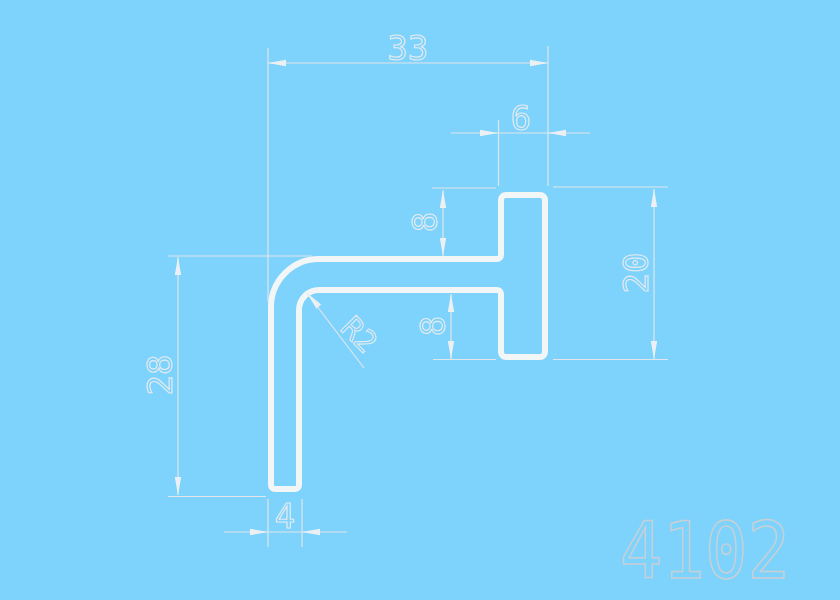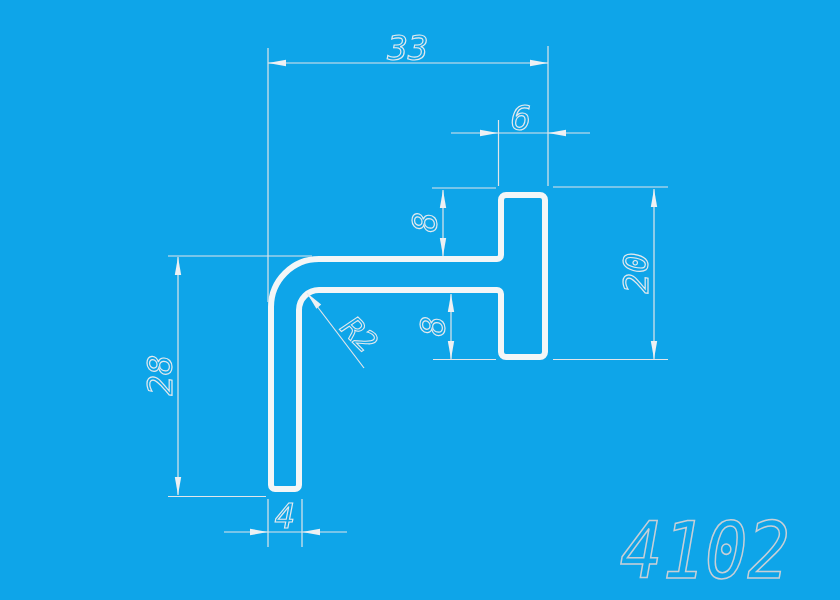--- a/index.html
+++ b/index.html
@@ -2,21 +2,21 @@
 <html><head>
 <meta charset="utf-8">
 <style>
   html, body {
     margin: 0; padding: 0;
     background: #24282d;
     width: 840px; height: 600px;
     overflow: hidden;
     font-family: "DejaVu Sans Mono", monospace;
   }
-  .canvas-wrap { position: relative; width: 840px; height: 600px; background: #0ea5e9; font-style: italic; }
+  .canvas-wrap { position: relative; width: 840px; height: 600px; background: #7dd3fc; }
   svg { display: block; }
   .profile {
     fill: none;
     stroke: #f3f6f7;
     stroke-width: 6;
     stroke-linejoin: round;
     stroke-linecap: round;
   }
   .thin {
     stroke: #e2e6ea;

